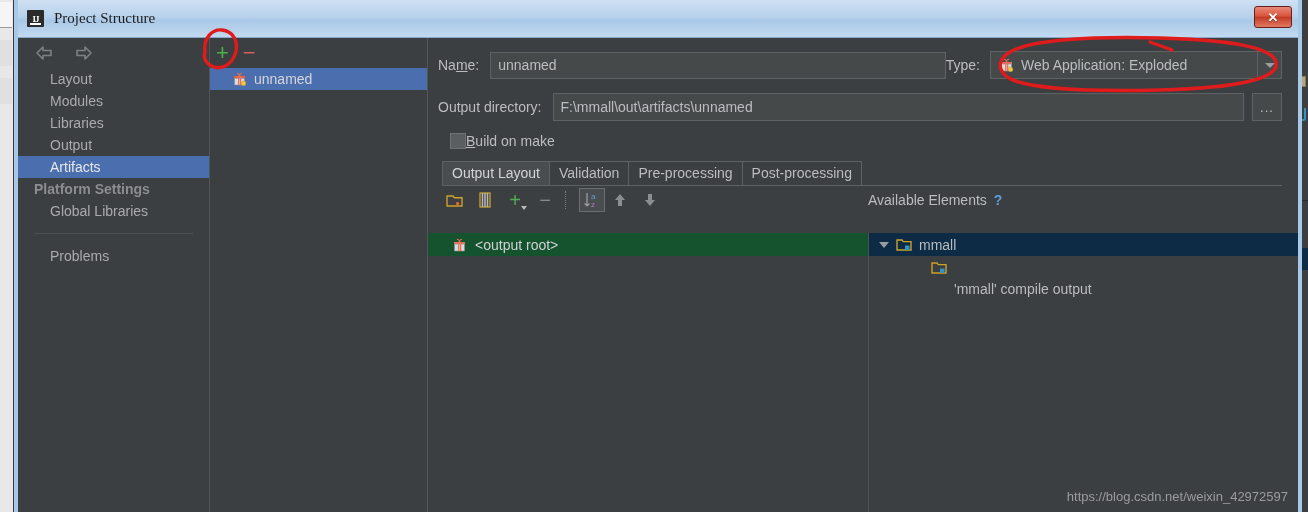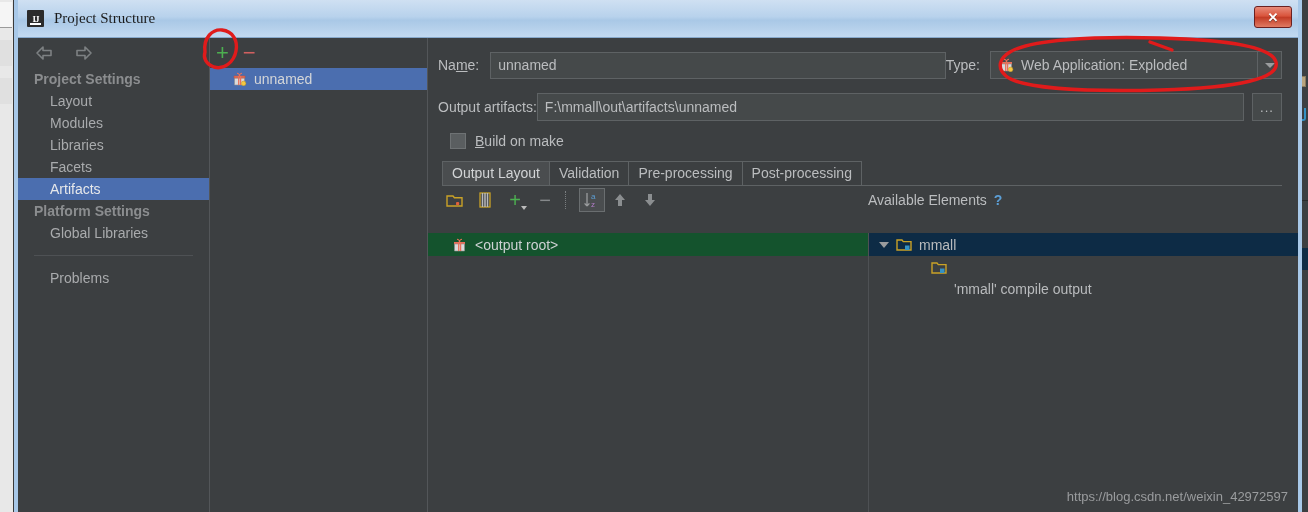--- a/index.html
+++ b/index.html
@@ -147,33 +147,33 @@
   #type-combo span.lbl { font-size: 14px; color: #bbbdbf; }
   #type-arrow {
     width: 24px; height: 28px; background: #45494a; border: 1px solid #5e6264;
     border-left: none; display: flex; align-items: center; justify-content: center;
     cursor: pointer;
   }
   #type-arrow::after { content:""; border-left:5px solid transparent; border-right:5px solid transparent; border-top:5px solid #9a9c9e; }
 
   #outdir-row { display: flex; align-items: center; height: 30px; margin-top: 12px; padding-left: 10px; }
   #outdir-input {
-    flex: 1; height: 28px;
+    margin-left: 11px; flex: 1; height: 28px;
     background: #45494a; border: 1px solid #5e6264;
     color: #bbbdbf; font-size: 14px; padding: 0 7px;
     display: flex; align-items: center;
   }
   #outdir-browse {
     width: 30px; height: 28px; margin-left: 8px; margin-right: 16px;
     background: #45494a; border: 1px solid #5e6264;
     display: flex; align-items: center; justify-content: center;
     color: #bbbdbf; font-size: 13px; letter-spacing: 1px; cursor: pointer;
   }
 
-  #buildmake-row { display: flex; align-items: center; margin-top: 11px; padding-left: 22px; gap: 9px; }
+  #buildmake-row { display: flex; align-items: center; margin-top: 11px; padding-left: 22px; }
   #buildmake-box {
     width: 16px; height: 16px; background: #5a5e60;
     border: 1px solid #6e7274; cursor: pointer; flex: none;
   }
   #buildmake-label { font-size: 14px; color: #bbbdbf; cursor: pointer; }
   #buildmake-label u { text-decoration: underline; }
 
   
   #tabs-row {
     margin-top: 12px; margin-left: 14px; height: 25px;
@@ -268,25 +268,24 @@
               <path d="M9 2 L3 8 L9 14 L9 10.5 L17 10.5 L17 5.5 L9 5.5 Z" fill="none" stroke="#7d8183" stroke-width="1.6" stroke-linejoin="round"></path>
             </svg>
         </div>
         <div class="nav-arrow">
           <svg width="20" height="16" viewBox="0 0 20 16">
               <path d="M11 2 L17 8 L11 14 L11 10.5 L3 10.5 L3 5.5 L11 5.5 Z" fill="none" stroke="#7d8183" stroke-width="1.6" stroke-linejoin="round"></path>
             </svg>
         </div>
       </div>
 
-      <div class="tree-group">Project Settings</div>
       <div class="tree-item">Layout</div>
       <div class="tree-item">Modules</div>
       <div class="tree-item">Libraries</div>
-      <div class="tree-item">Facets</div>
+      <div class="tree-item">Output</div>
       <div class="tree-item selected">Artifacts</div>
 
       <div class="tree-group">Platform Settings</div>
       <div class="tree-item">Global Libraries</div>
 
       <div id="tree-sep"></div>
       <div class="tree-item">Problems</div>
     </div>
 
     <div id="artifacts-pane">
@@ -329,21 +328,21 @@
               <path d="M5 1.2c1.3 0 2.5 1.6 2.5 2.8M10 1.2C8.7 1.2 7.5 2.8 7.5 4" fill="none" stroke="#e8705a" stroke-width="1.1"></path>
               <circle cx="11.6" cy="11.4" r="2.3" fill="#f5c842" stroke="#b8962a" stroke-width=".5"></circle>
             </svg>
           </span>
           <span class="lbl">Web Application: Exploded</span>
         </div>
         <div id="type-arrow"></div>
       </div>
 
       <div id="outdir-row">
-        <span class="fld-label">Output artifacts:</span>
+        <span class="fld-label">Output directory:</span>
         <div id="outdir-input">
           <span>F:\mmall\out\artifacts\unnamed</span>
         </div>
         <div id="outdir-browse">...</div>
       </div>
 
       <div id="buildmake-row">
         <div id="buildmake-box"></div>
         <span id="buildmake-label"><u>B</u>uild on make</span>
       </div>

